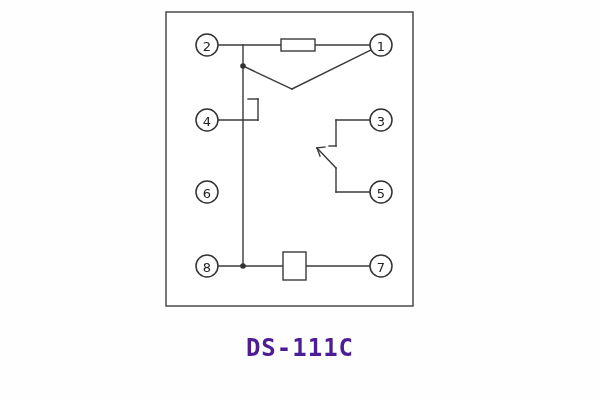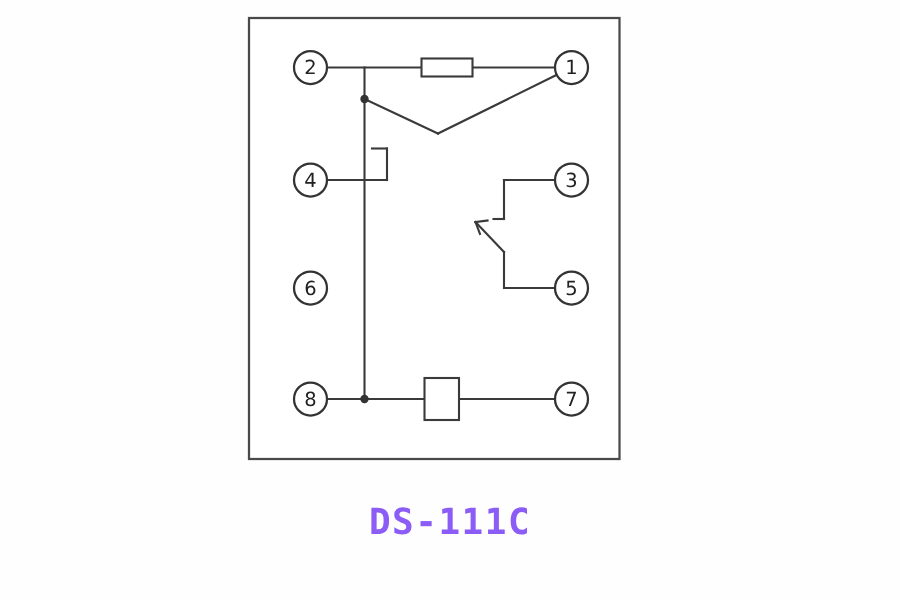--- a/index.html
+++ b/index.html
@@ -15,21 +15,21 @@
   .tnum {
     font-family:"DejaVu Sans", sans-serif; font-size:13px; fill:#222222;
     text-anchor:middle; dominant-baseline:central;
   }
   .dot { fill:#333333; stroke:none; }
   .title {
     position:absolute; left:0; top:334px; width:600px;
     text-align:center;
     font-family:"DejaVu Sans Mono", monospace;
     font-size:24px; font-weight:600; letter-spacing:1px;
-    color:#8b5cf6;
+    color:#4c1d95;
   }
 </style>
 </head>
 <body>
 
 <div class="stage">
   <svg width="600" height="400" viewBox="0 0 600 400">
 
     <rect class="case" x="166" y="12" width="247" height="294"></rect>
 

